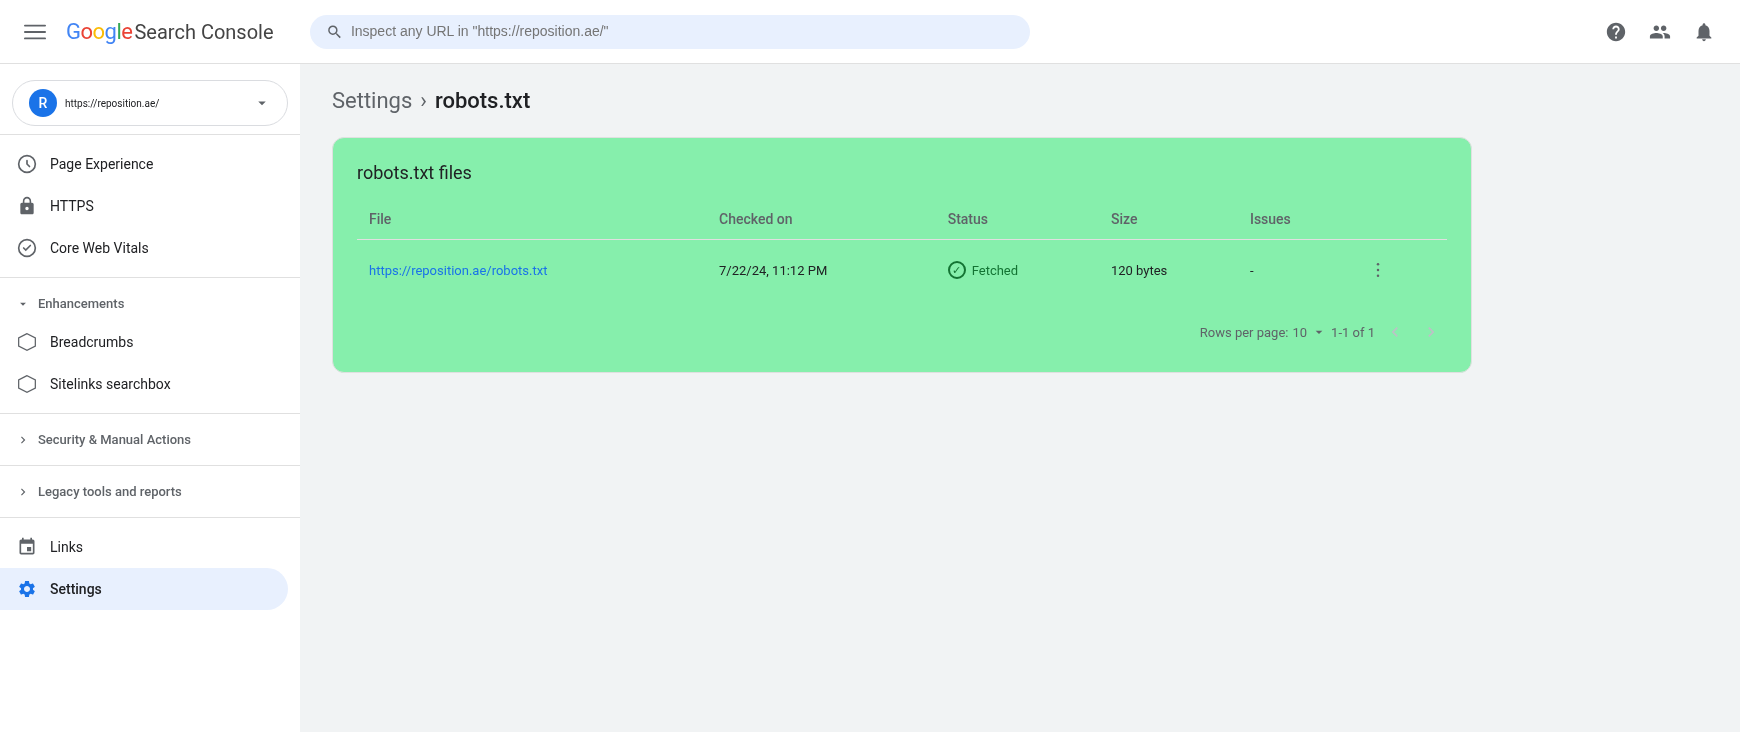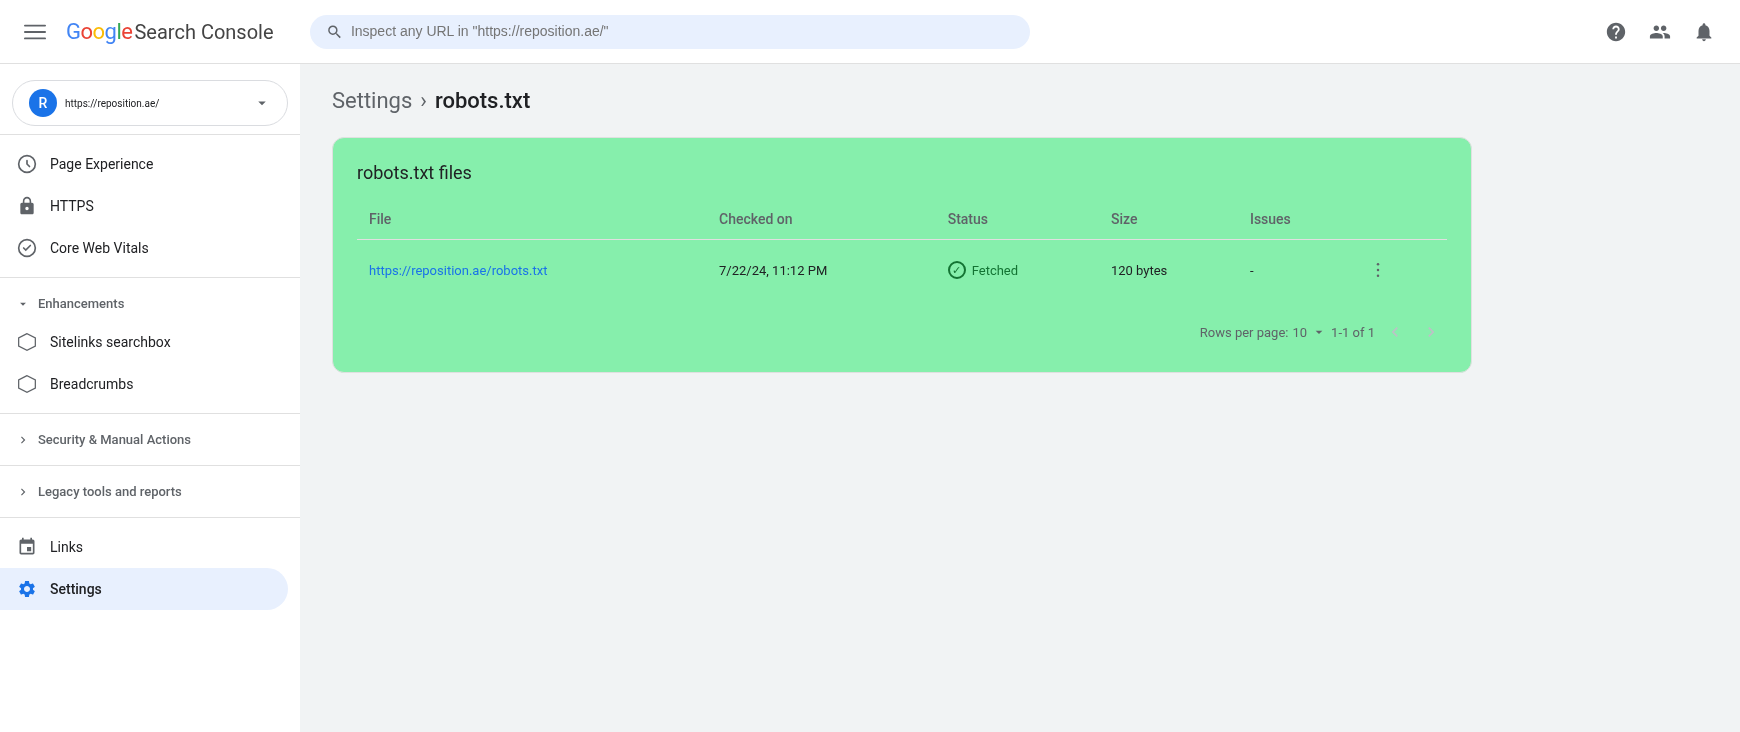--- a/index.html
+++ b/index.html
@@ -403,30 +403,30 @@
       </svg>
       <span>Enhancements</span>
     </div>
 
     <div class="sidebar-item">
       <div class="sidebar-item-icon">
         <svg width="20" height="20" viewBox="0 0 24 24" fill="#5f6368">
           <polygon points="12,2 2,7 2,17 12,22 22,17 22,7" stroke="#5f6368" stroke-width="1.5" fill="none"></polygon>
         </svg>
       </div>
-      <span>Sitelinks searchbox</span>
+      <span>Breadcrumbs</span>
     </div>
 
     <div class="sidebar-item">
       <div class="sidebar-item-icon">
         <svg width="20" height="20" viewBox="0 0 24 24" fill="#5f6368">
           <polygon points="12,2 2,7 2,17 12,22 22,17 22,7" stroke="#5f6368" stroke-width="1.5" fill="none"></polygon>
         </svg>
       </div>
-      <span>Breadcrumbs</span>
+      <span>Sitelinks searchbox</span>
     </div>
 
     <div class="sidebar-divider"></div>
 
     <div class="sidebar-section-header">
       <svg width="14" height="14" viewBox="0 0 24 24" fill="#5f6368">
         <path d="M10 6L8.59 7.41 13.17 12l-4.58 4.59L10 18l6-6z"></path>
       </svg>
       <span>Security &amp; Manual Actions</span>
     </div>

